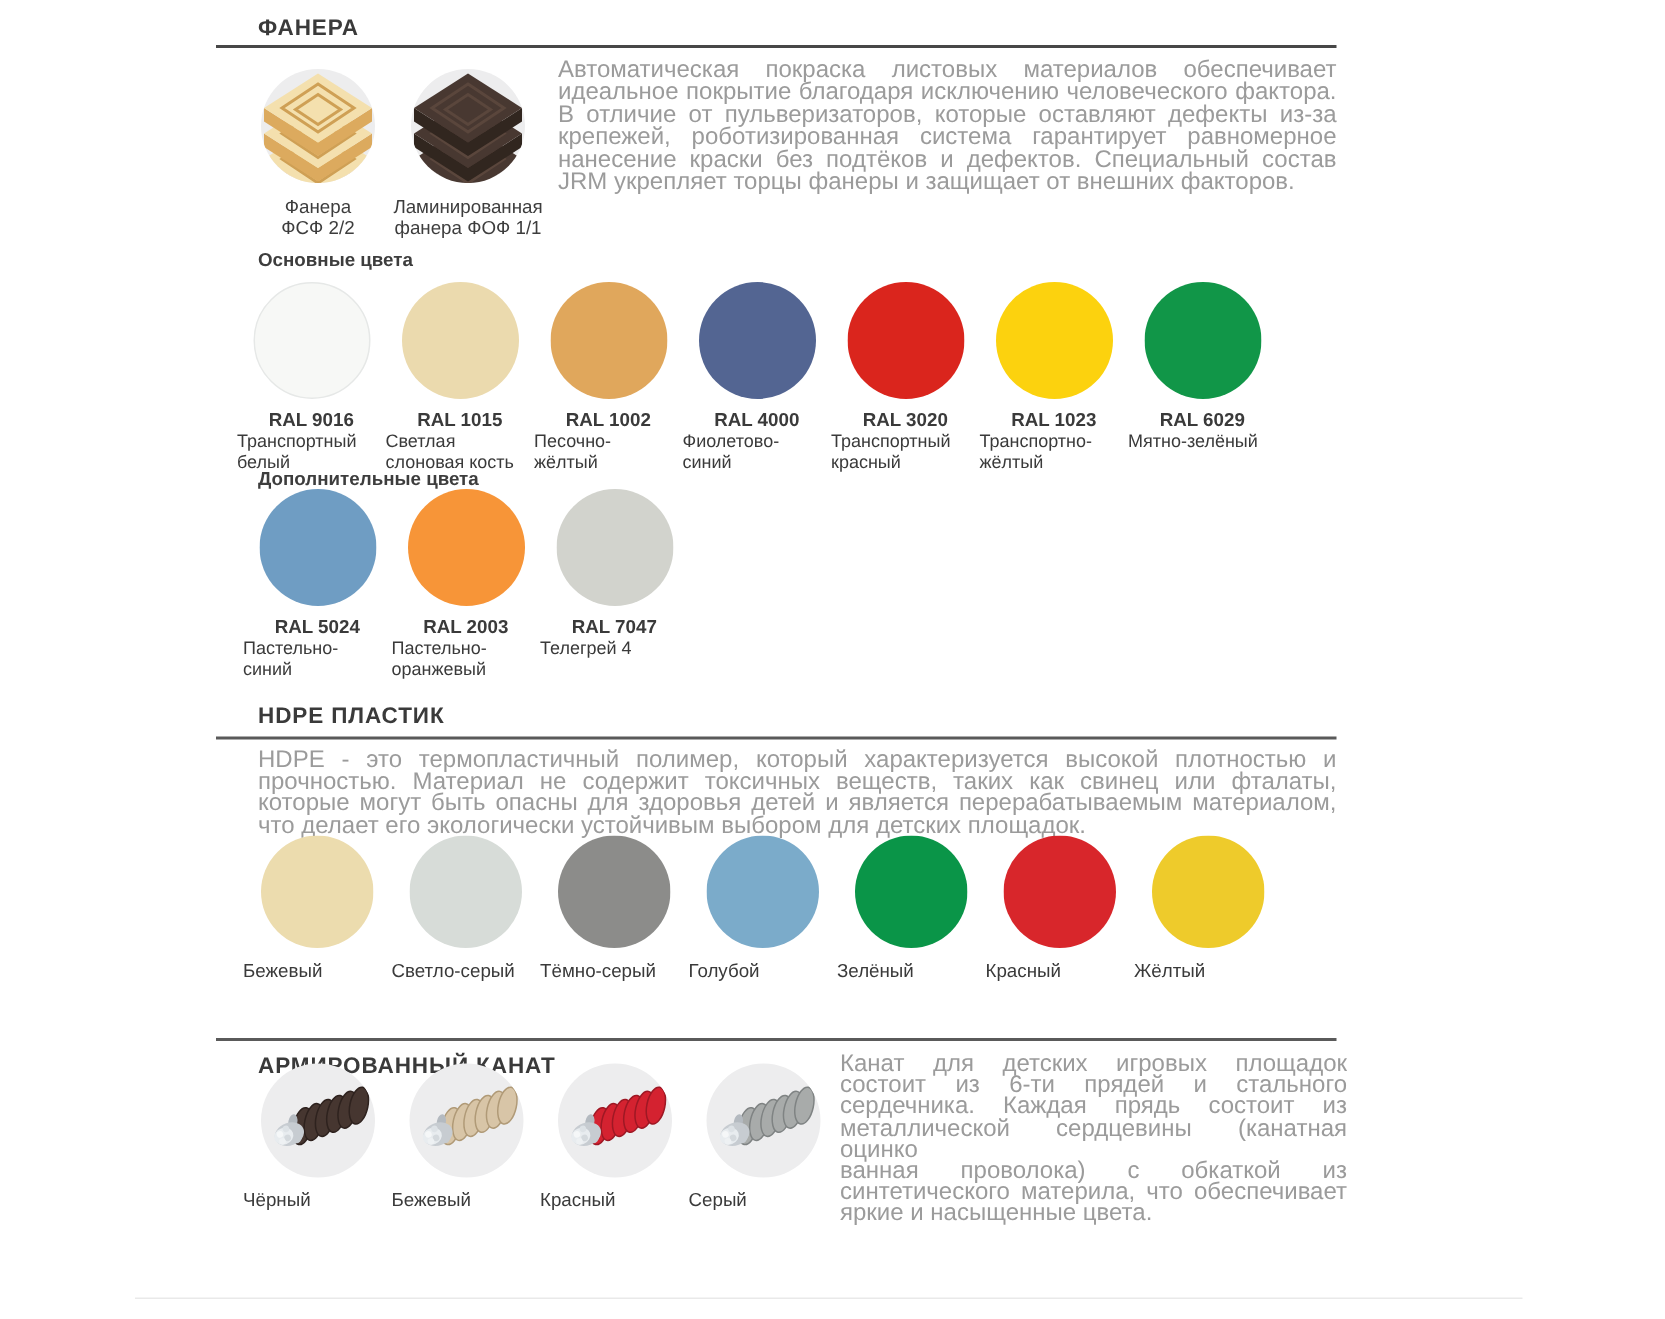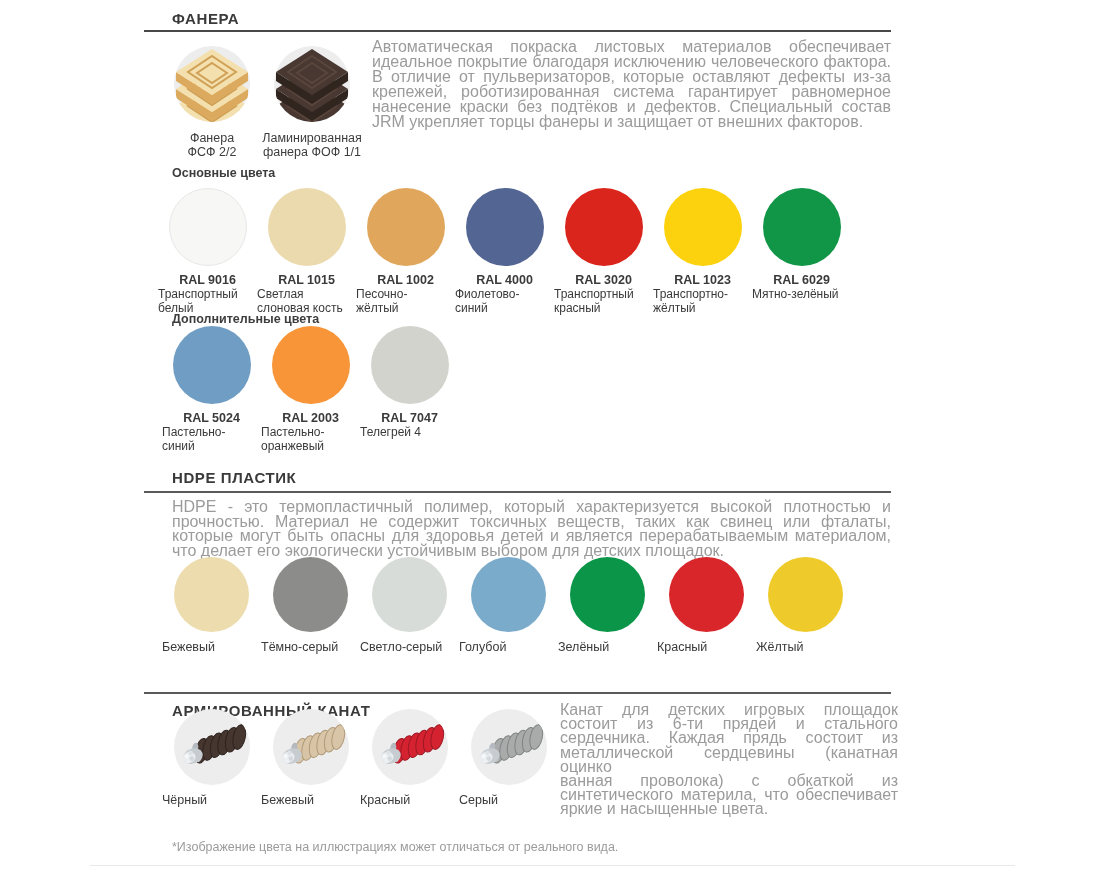--- a/index.html
+++ b/index.html
@@ -188,27 +188,27 @@
   <div class="abs desc" style="left:172px; top:500px; width:719px; line-height:14.5px;">HDPE - это термопластичный полимер, который характеризуется высокой плотностью и прочностью. Материал не содержит токсичных веществ, таких как свинец или фталаты, которые могут быть опасны для здоровья детей и является перерабатываемым материалом, что делает его экологически устойчивым выбором для детских площадок.</div>
 
   <div class="abs row" style="left:162px; top:555px;">
 
       <div class="swatch-item">
         <div class="swatch-circle small" style="background: rgb(236, 220, 174);"></div>
         <div class="swatch-name solo">Бежевый</div>
       </div>
 
       <div class="swatch-item">
+        <div class="swatch-circle small" style="background: rgb(215, 220, 216);"></div>
+        <div class="swatch-name solo">Светло-серый</div>
+      </div>
+
+      <div class="swatch-item">
         <div class="swatch-circle small" style="background: rgb(140, 140, 138);"></div>
         <div class="swatch-name solo">Тёмно-серый</div>
-      </div>
-
-      <div class="swatch-item">
-        <div class="swatch-circle small" style="background: rgb(215, 220, 216);"></div>
-        <div class="swatch-name solo">Светло-серый</div>
       </div>
 
       <div class="swatch-item">
         <div class="swatch-circle small" style="background: rgb(123, 171, 202);"></div>
         <div class="swatch-name solo">Голубой</div>
       </div>
 
       <div class="swatch-item">
         <div class="swatch-circle small" style="background: rgb(10, 149, 72);"></div>
         <div class="swatch-name solo">Зелёный</div>
@@ -323,16 +323,15 @@
             </g>
           </svg>
         </div>
         <div class="swatch-name solo">Серый</div>
       </div>
     </div>
 
   <div class="abs desc pre" style="left:560px; top:703px; width:338px; line-height:14.2px;">Канат для детских игровых площадок состоит из 6-ти прядей и стального сердечника. Каждая прядь состоит из металлической сердцевины (канатная оцинко
 ванная проволока) с обкаткой из синтетического материла, что обеспечивает яркие и насыщенные цвета.</div>
 
-  <div class="abs" style="left:172px; top:840px; font-size:12.5px; color:#9b9b9b;">*Изображение цвета на иллюстрациях может отличаться от реального вида.</div>
   <div class="abs faint-line" style="left:90px; top:865px; width:925px;"></div>
 
 </div>
 
 </body></html>

